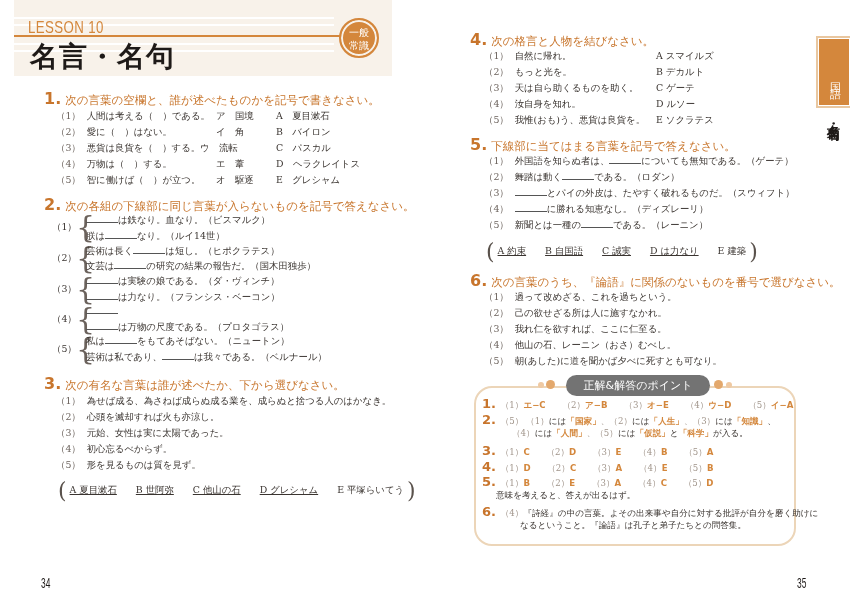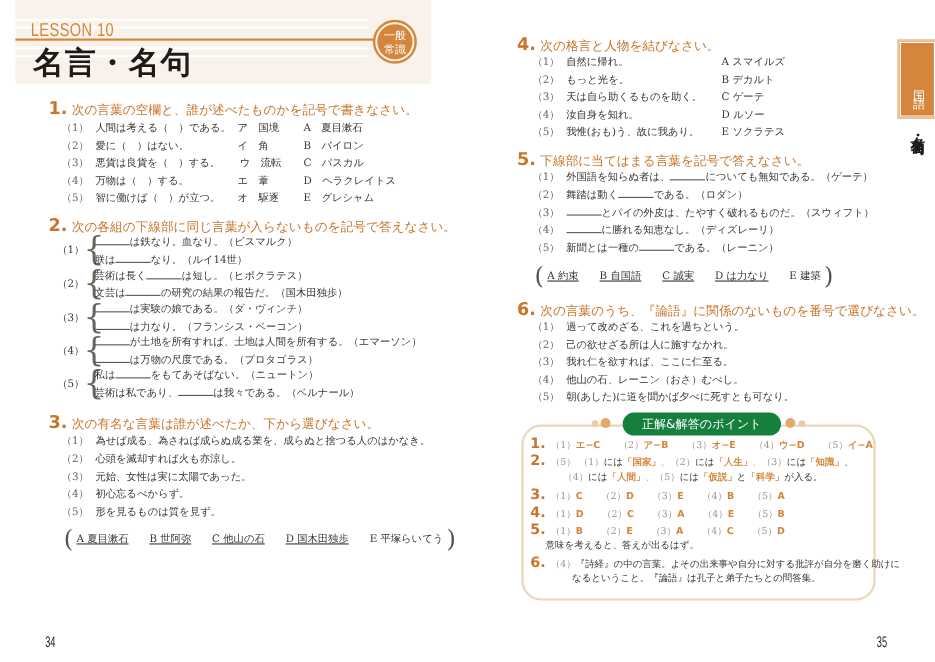--- a/index.html
+++ b/index.html
@@ -24,21 +24,21 @@
   .paren-box .opt { margin-right: 16px; text-decoration: underline; }
   .brace { position: absolute; font-size: 30px; color: #6b625c; font-weight: 100; line-height: 30px; }
   .blank { display: inline-block; width: 32px; border-bottom: 1px solid #555; height: 9px; vertical-align: baseline; }
 
   
   .side-tab { position: absolute; left: 816px; top: 36px; width: 34px; height: 72px; background: #d4873c; border: 2px solid #e9c7a0; border-right: none; box-shadow: inset 0 0 0 1px #fff; color: #fff; font-family: "DejaVu Sans", sans-serif; font-size: 11px; writing-mode: vertical-rl; text-align: center; padding: 14px 0 0 0; letter-spacing: 6px; display:flex; align-items:center; justify-content:center; }
   .side-label { position: absolute; left: 824px; top: 114px; writing-mode: vertical-rl; font-family: "DejaVu Sans", sans-serif; font-weight: bold; font-size: 13px; color: #1e1a18; letter-spacing: 1px; }
 
   .ans-box { position: absolute; left: 474px; top: 386px; width: 322px; height: 160px; border: 2px solid #ecd5b8; border-radius: 18px; }
   .ans-title-wrap { position: absolute; left: 538px; top: 374px; width: 200px; height: 20px; text-align: center; }
-  .ans-title { display: inline-block; background: #15803d; color: #fff; font-family: "DejaVu Sans", sans-serif; font-size: 11px; padding: 3px 18px; border-radius: 12px; }
+  .ans-title { display: inline-block; background: #737373; color: #fff; font-family: "DejaVu Sans", sans-serif; font-size: 11px; padding: 3px 18px; border-radius: 12px; }
   .dot { position: absolute; width: 9px; height: 9px; border-radius: 50%; background: #e3a86c; }
   .dot.sm { width: 6px; height: 6px; background: #efc9a2; }
   .ans-line { position: absolute; font-size: 8.6px; white-space: nowrap; color: #3a3430; }
   .ans-line .qn { font-family: "DejaVu Sans", sans-serif; font-weight: bold; font-size: 13px; color: #c8752c; margin-right: 2px; }
   .ans-line .k { color: #a0948a; }
   .ans-line .v { font-family: "DejaVu Sans", sans-serif; font-weight: bold; color: #d4873c; margin-right: 14px; }
   .ans-line .hl { color: #d4873c; font-weight: bold; }
 
   .page-num { position: absolute; top: 575px; font-family: "Liberation Sans", sans-serif; font-size: 14px; transform: scaleX(0.6); color: #1e1a18; }
 </style>
@@ -64,21 +64,21 @@
 <div>
   <div class="line" style="left:56px;top:110px"><span class="num">（1）</span><span>人間は考える（　）である。</span></div>
   <div class="col" style="left:216px;top:110px">ア　国境</div>
   <div class="col" style="left:276px;top:110px">A　夏目漱石</div>
 
   <div class="line" style="left:56px;top:126px"><span class="num">（2）</span><span>愛に（　）はない。</span></div>
   <div class="col" style="left:216px;top:126px">イ　角</div>
   <div class="col" style="left:276px;top:126px">B　バイロン</div>
 
   <div class="line" style="left:56px;top:142px"><span class="num">（3）</span><span>悪貨は良貨を（　）する。</span></div>
-  <div class="col" style="left:218px;top:142px">ウ　流転</div>
+  <div class="col" style="left:200px;top:142px">ウ　流転</div>
   <div class="col" style="left:276px;top:142px">C　パスカル</div>
 
   <div class="line" style="left:56px;top:158px"><span class="num">（4）</span><span>万物は（　）する。</span></div>
   <div class="col" style="left:216px;top:158px">エ　葦</div>
   <div class="col" style="left:276px;top:158px">D　ヘラクレイトス</div>
 
   <div class="line" style="left:56px;top:174px"><span class="num">（5）</span><span>智に働けば（　）が立つ。</span></div>
   <div class="col" style="left:216px;top:174px">オ　駆逐</div>
   <div class="col" style="left:276px;top:174px">E　グレシャム</div>
 </div>
@@ -98,21 +98,21 @@
   <div class="line" style="left:86px;top:245px"><span>芸術は長く</span><span class="blank"></span><span>は短し。（ヒポクラテス）</span></div>
   <div class="line" style="left:86px;top:260px"><span>文芸は</span><span class="blank"></span><span>の研究の結果の報告だ。（国木田独歩）</span></div>
 
   <div class="line" style="left:52px;top:283px">（3）</div>
   <div class="brace" style="left:76px;top:274px">{</div>
   <div class="line" style="left:86px;top:275px"><span></span><span class="blank"></span><span>は実験の娘である。（ダ・ヴィンチ）</span></div>
   <div class="line" style="left:86px;top:291px"><span></span><span class="blank"></span><span>は力なり。（フランシス・ベーコン）</span></div>
 
   <div class="line" style="left:52px;top:313px">（4）</div>
   <div class="brace" style="left:76px;top:304px">{</div>
-  <div class="line" style="left:86px;top:305px"><span></span><span class="blank"></span><span>が土地を所有すれば、土地は人間を所有する。（エマーソン）</span></div>
+  <div class="line" style="left:86px;top:305px"><span></span><span class="blank"></span></div>
   <div class="line" style="left:86px;top:321px"><span></span><span class="blank"></span><span>は万物の尺度である。（プロタゴラス）</span></div>
 
   <div class="line" style="left:52px;top:343px">（5）</div>
   <div class="brace" style="left:76px;top:334px">{</div>
   <div class="line" style="left:86px;top:335px"><span>私は</span><span class="blank"></span><span>をもてあそばない。（ニュートン）</span></div>
   <div class="line" style="left:86px;top:351px"><span>芸術は私であり、</span><span class="blank"></span><span>は我々である。（ベルナール）</span></div>
 </div>
 
 <div class="q-head" style="left:44px;top:374px">
   <span class="q-num">3.</span><span>次の有名な言葉は誰が述べたか、下から選びなさい。</span>
@@ -122,21 +122,21 @@
   <div class="line" style="left:56px;top:411px"><span class="num">（2）</span><span>心頭を滅却すれば火も亦涼し。</span></div>
   <div class="line" style="left:56px;top:427px"><span class="num">（3）</span><span>元始、女性は実に太陽であった。</span></div>
   <div class="line" style="left:56px;top:443px"><span class="num">（4）</span><span>初心忘るべからず。</span></div>
   <div class="line" style="left:56px;top:459px"><span class="num">（5）</span><span>形を見るものは質を見ず。</span></div>
 </div>
 <div class="paren-box" style="left:58px;top:478px">
   <span class="br">(</span>
   <span class="opt">A 夏目漱石</span>
   <span class="opt">B 世阿弥</span>
   <span class="opt">C 他山の石</span>
-  <span class="opt">D 国木田独歩</span>
+  <span class="opt">D グレシャム</span>
   <span>E 平塚らいてう</span>
   <span class="br">)</span>
 </div>
 
 <div class="page-num" style="left:38px">34</div>
 
 <div class="side-tab">国語</div>
 <div class="side-label">名言・名句</div>
 
 <div class="q-head" style="left:470px;top:30px">
@@ -144,21 +144,21 @@
 </div>
 <div>
   <div class="line" style="left:484px;top:50px"><span class="num">（1）</span><span>自然に帰れ。</span></div>
   <div class="col" style="left:656px;top:50px">A スマイルズ</div>
   <div class="line" style="left:484px;top:66px"><span class="num">（2）</span><span>もっと光を。</span></div>
   <div class="col" style="left:656px;top:66px">B デカルト</div>
   <div class="line" style="left:484px;top:82px"><span class="num">（3）</span><span>天は自ら助くるものを助く。</span></div>
   <div class="col" style="left:656px;top:82px">C ゲーテ</div>
   <div class="line" style="left:484px;top:98px"><span class="num">（4）</span><span>汝自身を知れ。</span></div>
   <div class="col" style="left:656px;top:98px">D ルソー</div>
-  <div class="line" style="left:484px;top:114px"><span class="num">（5）</span><span>我惟(おも)う、故に我あり。</span></div>
+  <div class="line" style="left:484px;top:114px"><span class="num">（5）</span><span>我惟(おも)う、悪貨は良貨を。</span></div>
   <div class="col" style="left:656px;top:114px">E ソクラテス</div>
 </div>
 
 <div class="q-head" style="left:470px;top:135px">
   <span class="q-num">5.</span><span>下線部に当てはまる言葉を記号で答えなさい。</span>
 </div>
 <div>
   <div class="line" style="left:484px;top:155px"><span class="num">（1）</span><span>外国語を知らぬ者は、</span><span class="blank"></span><span>についても無知である。（ゲーテ）</span></div>
   <div class="line" style="left:484px;top:171px"><span class="num">（2）</span><span>舞踏は動く</span><span class="blank"></span><span>である。（ロダン）</span></div>
   <div class="line" style="left:484px;top:187px"><span class="num">（3）</span><span></span><span class="blank"></span><span>とパイの外皮は、たやすく破れるものだ。（スウィフト）</span></div>

